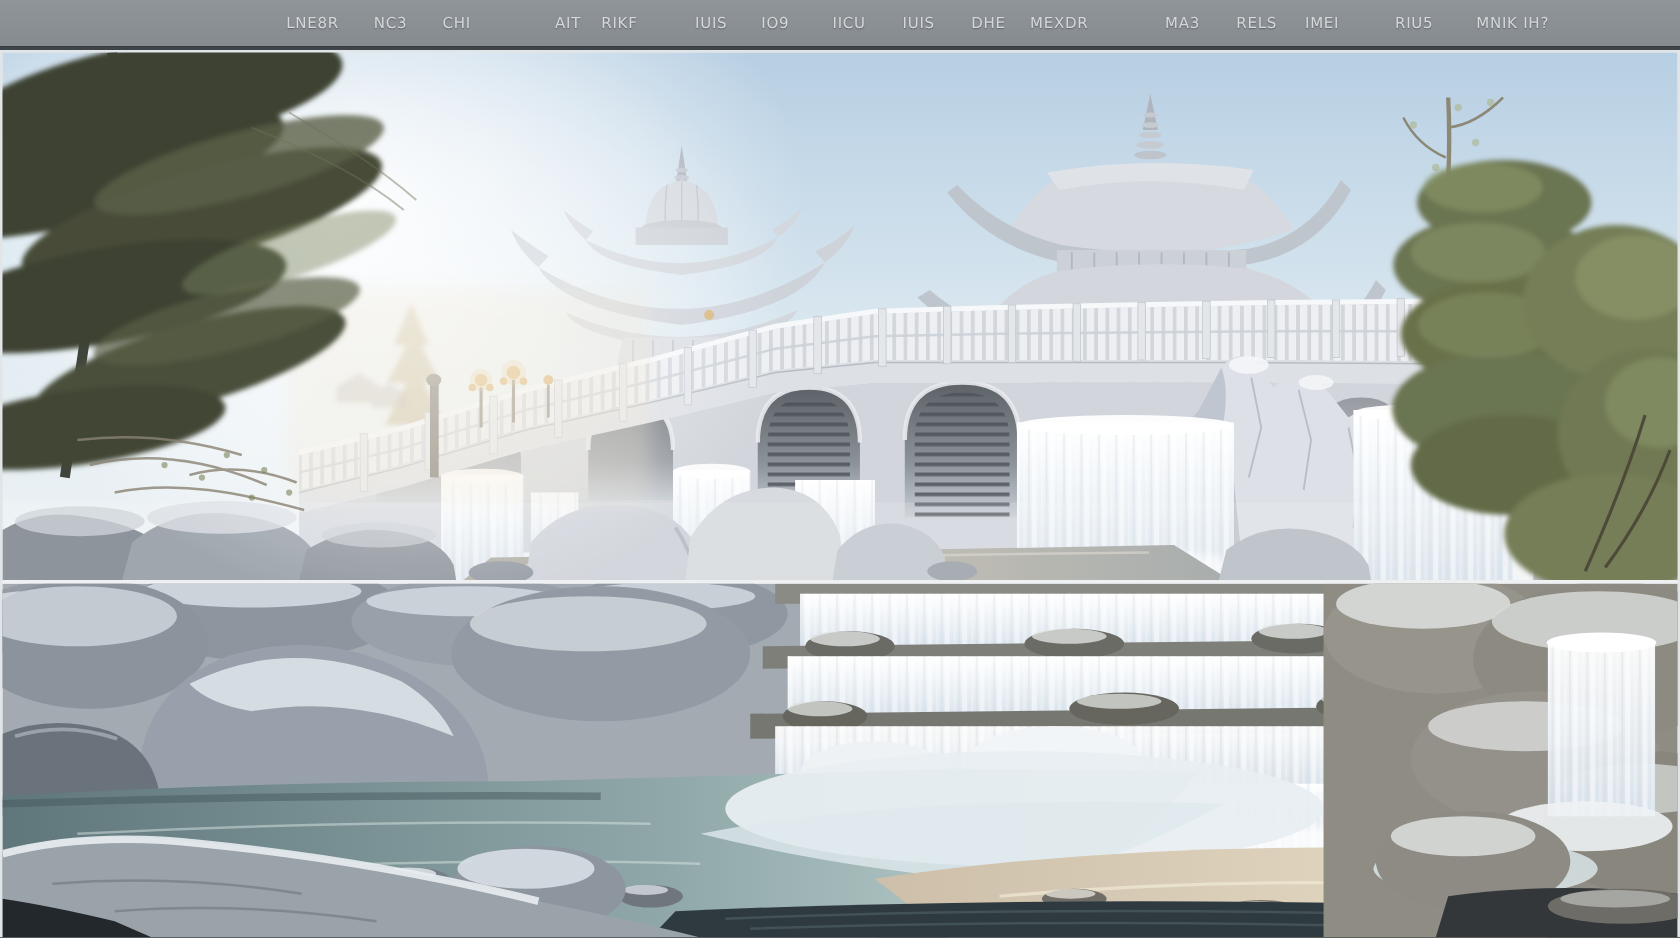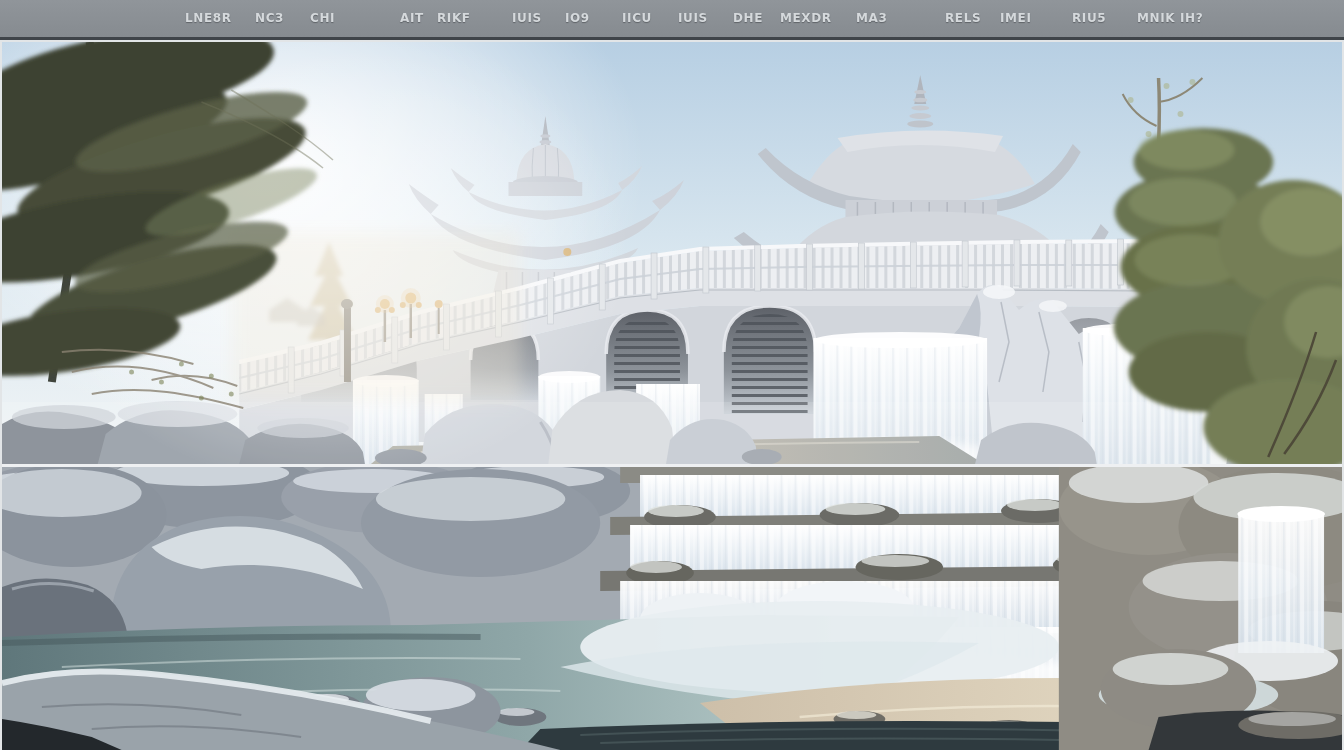--- a/index.html
+++ b/index.html
@@ -2,23 +2,23 @@
 <html><head>
 <meta charset="utf-8">
 <style>
   html,body{margin:0;padding:0;background:#222;}
   .stage{position:relative;width:1344px;height:750px;overflow:hidden;background:#000;
          font-family:"DejaVu Sans","Liberation Sans",sans-serif;}
   
   .menubar{position:absolute;left:0;top:0;width:1344px;height:37px;
            background:linear-gradient(#90959a,#868b90);}
   .menubar .mi{position:absolute;top:0;height:37px;line-height:37px;
-               font-size:12px;font-weight:700;letter-spacing:.6px;
+               font-size:12px;font-weight:400;letter-spacing:.6px;
                color:#d5d9dc;text-shadow:0 1px 1px rgba(60,64,68,.55);
-               cursor:default;white-space:pre;}
+               cursor:default;white-space:pre;margin-left:44px;}
   .bar-sep{position:absolute;left:0;top:37px;width:1344px;height:3px;background:#3f4449;}
   
   .artwork{position:absolute;left:0;top:40px;width:1340px;height:708px;
            border-left:2px solid #e2e5e7;border-right:2px solid #e2e5e7;border-top:2px solid #e2e5e7;
            background:#dfe6ea;}
   .panel{display:block;}
   .panel-divider{display:block;width:1340px;height:3px;background:#eef0f2;}
   svg{display:block;}
 </style>
 </head>
@@ -31,21 +31,21 @@
     <span class="mi" style="left:255px">NC3</span>
     <span class="mi" style="left:310px">CHI</span>
     <span class="mi" style="left:400px">AIT</span>
     <span class="mi" style="left:437px">RIKF</span>
     <span class="mi" style="left:512px">IUIS</span>
     <span class="mi" style="left:565px">IO9</span>
     <span class="mi" style="left:622px">IICU</span>
     <span class="mi" style="left:678px">IUIS</span>
     <span class="mi" style="left:733px">DHE</span>
     <span class="mi" style="left:780px">MEXDR</span>
-    <span class="mi" style="left:856px">MA3</span>
+    <span class="mi" style="left:888px">MA3</span>
     <span class="mi" style="left:945px">RELS</span>
     <span class="mi" style="left:1000px">IMEI</span>
     <span class="mi" style="left:1072px">RIU5</span>
     <span class="mi" style="left:1137px">MNIK IH?</span>
   </div>
   <div class="bar-sep"></div>
 
   <div class="artwork">
 
     <svg class="panel" width="1340" height="422" viewBox="0 0 1344 422" preserveAspectRatio="none">

